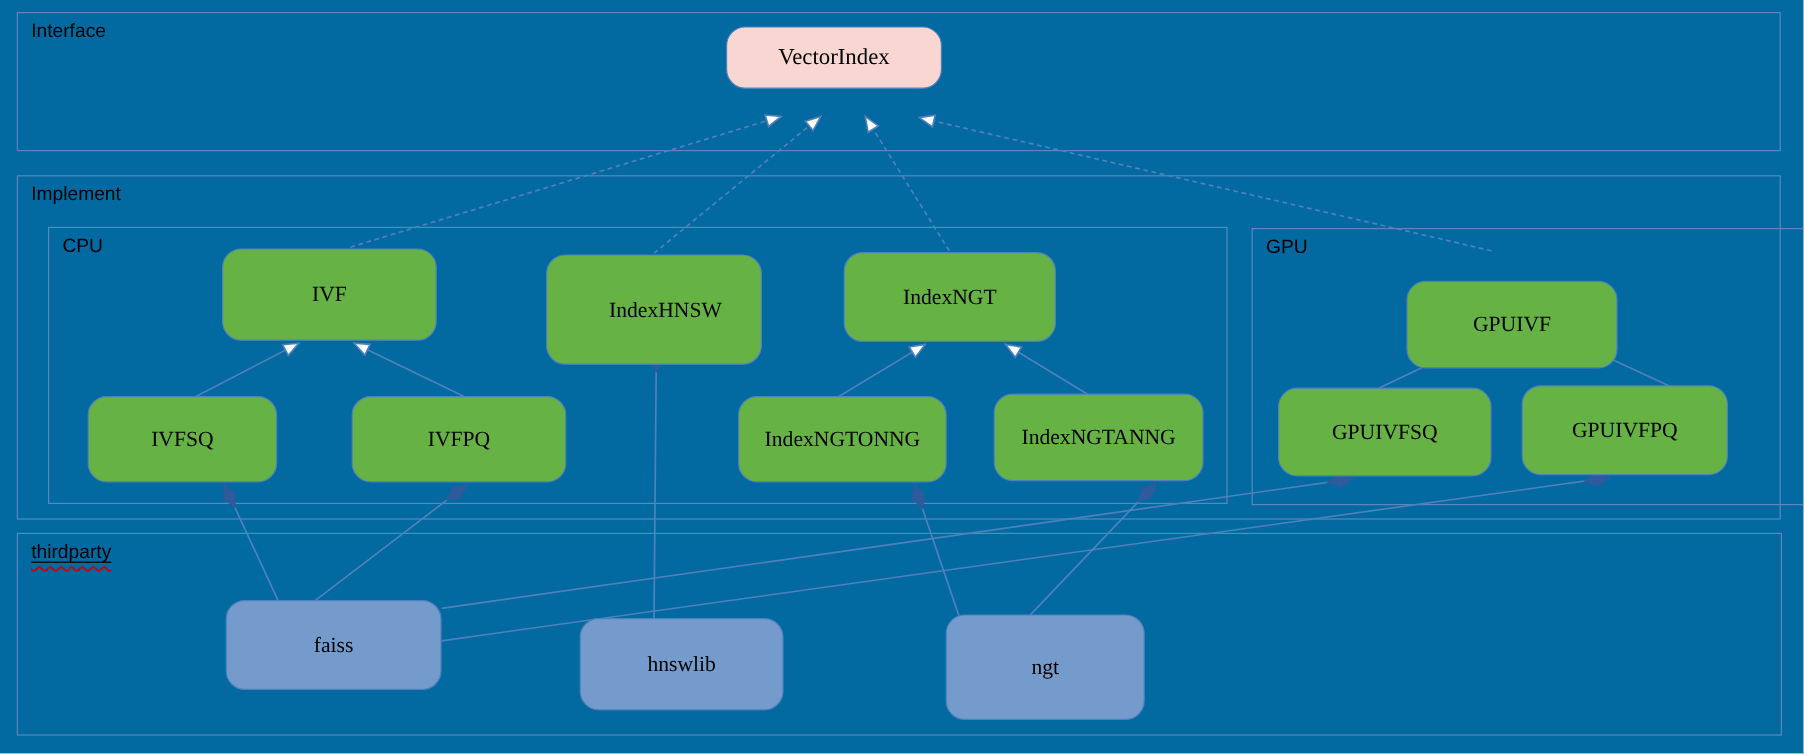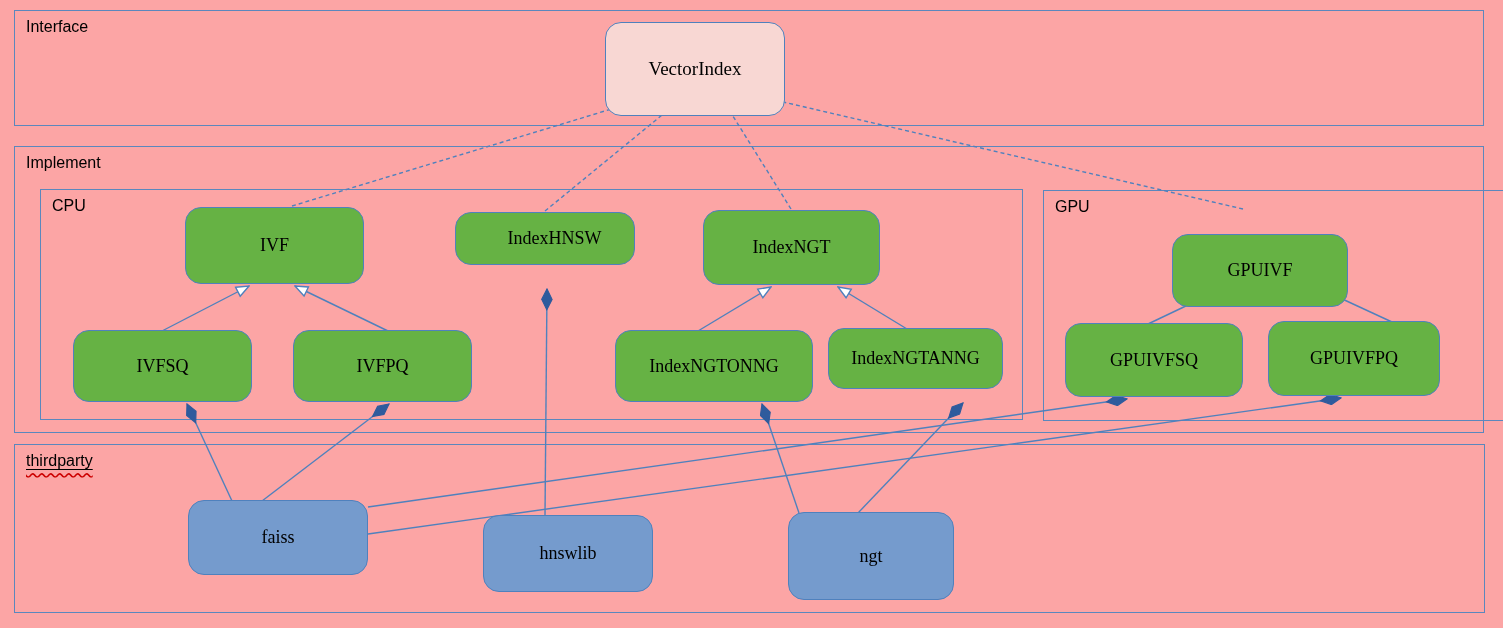--- a/index.html
+++ b/index.html
@@ -1,17 +1,17 @@
 <!DOCTYPE html>
 <html><head>
 <meta charset="utf-8">
 <style>
   html,body{margin:0;padding:0;background:#fff;}
   .canvas{
-    position:relative; width:1503px; height:628px; background:#fca5a5;
+    position:relative; width:1503px; height:628px; background:#0369a1;
     font-family:"Liberation Sans", sans-serif; overflow:hidden;
     --stroke:#4f81bd; --cborder:#5b87bd; --green:#66b244; --pink:#f8d7d3;
     --blue:#759bcd; --diamond:#2f5b9d; --squiggle:#cc0000;
   }
   .container{
     position:absolute; border:1.6px solid var(--cborder);
     background:transparent; z-index:1; box-sizing:border-box;
   }
   .container-label{
     position:absolute; top:7px; left:11px; font-size:16px; color:#000; white-space:nowrap;
@@ -80,31 +80,31 @@
 
     <path class="edge" d="M545,516 L547,289" marker-end="url(#filledDiamond)"></path>
     <path class="edge" d="M232,501 L187,404" marker-end="url(#filledDiamond)"></path>
     <path class="edge" d="M262,501 L389,404" marker-end="url(#filledDiamond)"></path>
     <path class="edge" d="M368,507 L1127,399" marker-end="url(#filledDiamond)"></path>
     <path class="edge" d="M368,534 L1341,398" marker-end="url(#filledDiamond)"></path>
     <path class="edge" d="M799,513 L762,404" marker-end="url(#filledDiamond)"></path>
     <path class="edge" d="M858,513 L963,403" marker-end="url(#filledDiamond)"></path>
   </svg>
 
-  <div class="node pink" style="left:605px;  top:22px;  width:180px; height:94px;">VectorIndex</div>
+  <div class="node pink" style="left:605px;  top:22px;  width:180px; height:52px;">VectorIndex</div>
 
   <div class="node green" style="left:185px;  top:207px; width:179px; height:77px;">IVF</div>
-  <div class="node green" style="left:455px;  top:212px; width:180px; height:53px;padding-left:19px;">IndexHNSW</div>
+  <div class="node green" style="left:455px;  top:212px; width:180px; height:92px;padding-left:19px;">IndexHNSW</div>
   <div class="node green" style="left:703px;  top:210px; width:177px; height:75px;">IndexNGT</div>
   <div class="node green" style="left:1172px; top:210px; width:176px; height:73px;margin-top:24px;">GPUIVF</div>
 
-  <div class="node green" style="left:73px;   top:330px; width:179px; height:72px;">IVFSQ</div>
+  <div class="node green" style="left:73px;   top:330px; width:158px; height:72px;">IVFSQ</div>
   <div class="node green" style="left:293px;  top:330px; width:179px; height:72px;">IVFPQ</div>
-  <div class="node green" style="left:615px;  top:330px; width:198px; height:72px;">IndexNGTONNG</div>
-  <div class="node green" style="left:828px;  top:328px; width:175px; height:61px;">IndexNGTANNG</div>
+  <div class="node green" style="left:615px;  top:330px; width:174px; height:72px;">IndexNGTONNG</div>
+  <div class="node green" style="left:828px;  top:328px; width:175px; height:73px;">IndexNGTANNG</div>
   <div class="node green" style="left:1065px; top:323px; width:178px; height:74px;">GPUIVFSQ</div>
   <div class="node green" style="left:1268px; top:321px; width:172px; height:75px;">GPUIVFPQ</div>
 
   <div class="node blue" style="left:188px;  top:500px; width:180px; height:75px;">faiss</div>
   <div class="node blue" style="left:483px;  top:515px; width:170px; height:77px;">hnswlib</div>
   <div class="node blue" style="left:788px;  top:512px; width:166px; height:88px;text-align:right;">ngt</div>
 
 </div>
 
 </body></html>

